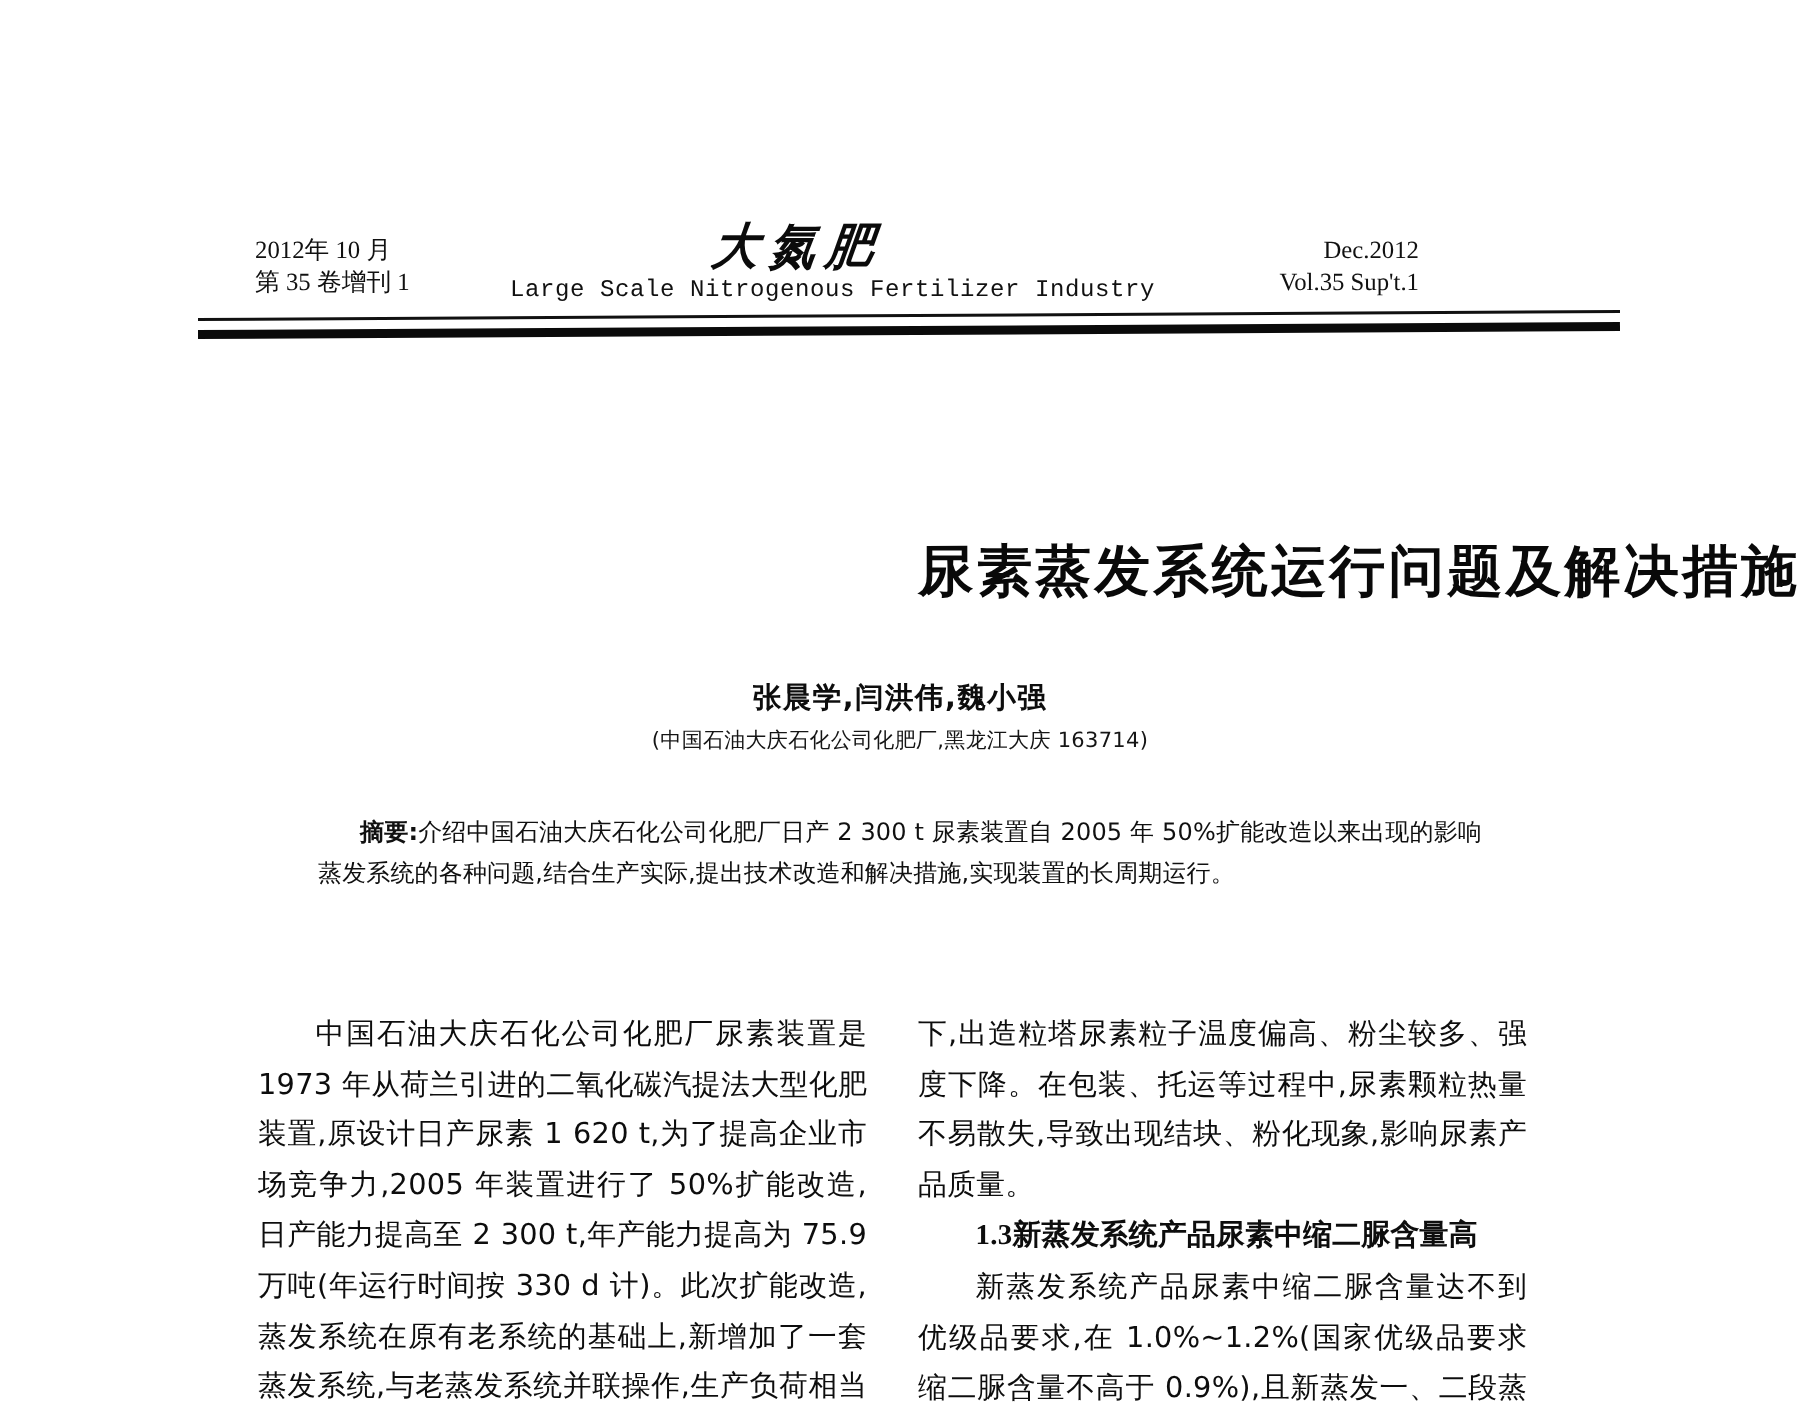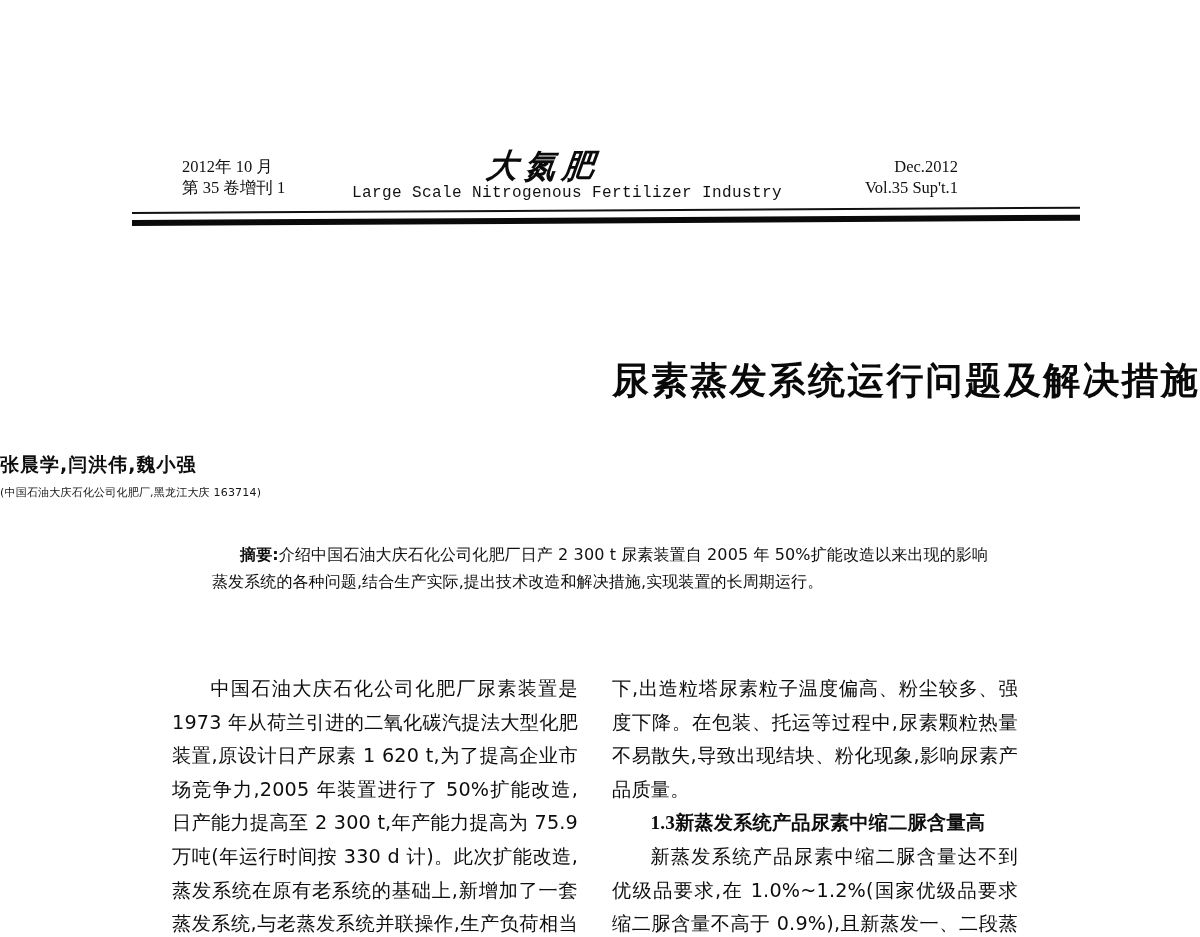--- a/index.html
+++ b/index.html
@@ -19,21 +19,21 @@
 
   .page {
     position: absolute;
     inset: 0;
     background: #ffffff;
   }
 
   
   .masthead {
     position: absolute;
-    left: 12px;
+    left: 0;
     top: 148px;
     width: 1064px;
     height: 70px;
   }
   .issue-left {
     position: absolute;
     left: 170px;
     top: 8px;
     font-family: "Liberation Serif", serif;
     font-size: 16.5px;
@@ -114,34 +114,35 @@
     font-weight: 700;
     letter-spacing: 2.2px;
     color: #090909;
     line-height: 46px;
   }
   .authors {
     position: absolute;
     left: 0;
     right: 0;
     top: 452px;
-    text-align: left;
+    text-align: center;
     font-family: "DejaVu Sans", sans-serif;
     font-size: 19px;
     font-weight: 700;
     letter-spacing: 1px;
     color: #0d0d0d;
   }
   .affiliation {
     position: absolute;
     left: 0;
     right: 0;
     top: 485px;
-    font-family: "DejaVu Sans", sans-serif;
-    font-size: 11px;
+    text-align: center;
+    font-family: "DejaVu Sans", sans-serif;
+    font-size: 14px;
     letter-spacing: 0.2px;
     color: #151515;
   }
 
   
   .abstract {
     position: absolute;
     left: 212px;
     top: 541px;
     width: 776px;

